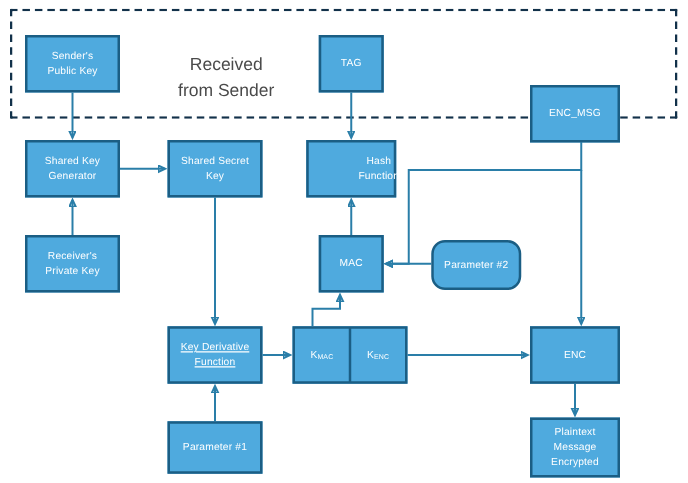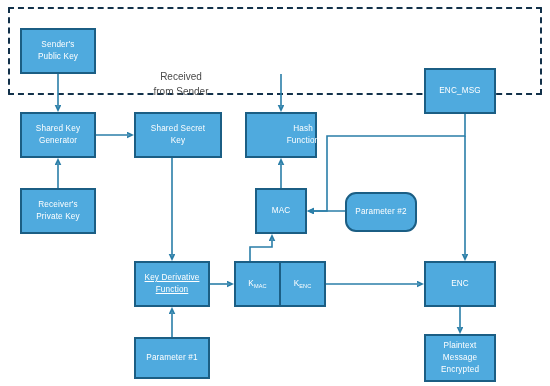--- a/index.html
+++ b/index.html
@@ -44,26 +44,25 @@
   }
   .node.pair-left {
     border-right-width: 1px;
   }
   .node.pair-right {
     border-left-width: 1px;
   }
   .note {
     position: absolute;
     color: #4a4a4a;
-    font-size: 10px;
+    font-size: 14px;
     line-height: 1.5;
     text-align: center;
     white-space: pre-line;
     font-family: "Liberation Sans", sans-serif;
-    margin-top: 28px;
   }
   .ksub {
     font-size: 5.6px;
     vertical-align: baseline;
     position: relative;
     top: 1.6px;
     letter-spacing: 0.1px;
   }
   svg.wires {
     position: absolute;
@@ -121,27 +120,28 @@
     <path d="M326,284 L422,284" marker-end="url(#ah)"></path>
 
     <path d="M465,136 L465,259" marker-end="url(#ah)"></path>
 
     <path d="M460,307 L460,332" marker-end="url(#ah)"></path>
   </svg>
 
   <div class="node" style="left:20px; top:28px; width:76px; height:46px;">Sender's
 Public Key</div>
 
+  <div class="node" style="left:255px; top:28px; width:52px; height:46px;">TAG</div>
 
   <div class="node" style="left:424px; top:28px; width:72px; height:46px;margin-top:40px;">ENC_MSG</div>
 
   <div class="node" style="left:20px; top:112px; width:76px; height:46px;">Shared Key
 Generator</div>
 
-  <div class="node" style="left:134px; top:112px; width:88px; height:46px;">Shared Secret
+  <div class="node" style="left:134px; top:112px; width:76px; height:46px;">Shared Secret
 Key</div>
 
   <div class="node" style="left:245px; top:112px; width:72px; height:46px;padding-left:46px;">Hash Function</div>
 
   <div class="node" style="left:20px; top:188px; width:76px; height:46px;">Receiver's
 Private Key</div>
 
   <div class="node" style="left:255px; top:188px; width:52px; height:46px;">MAC</div>
 
   <div class="node" style="left:345px; top:192px; width:72px; height:40px;border-radius:11px;">Parameter #2</div>

